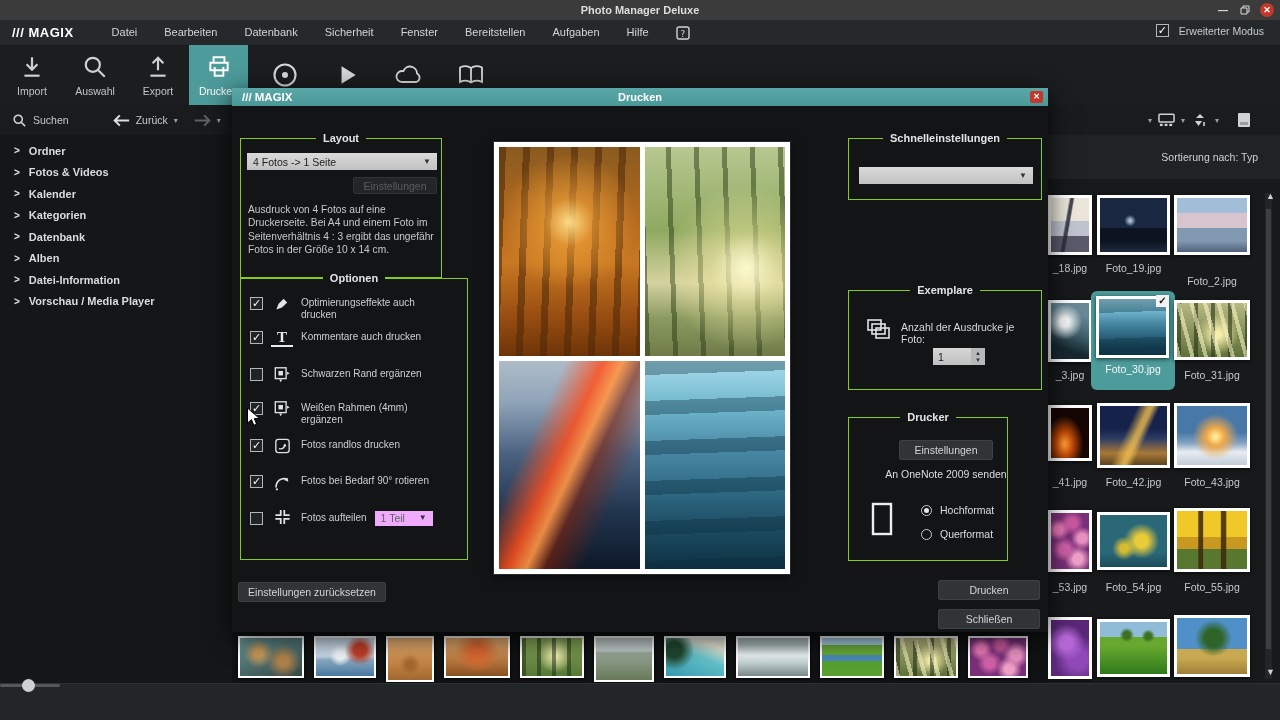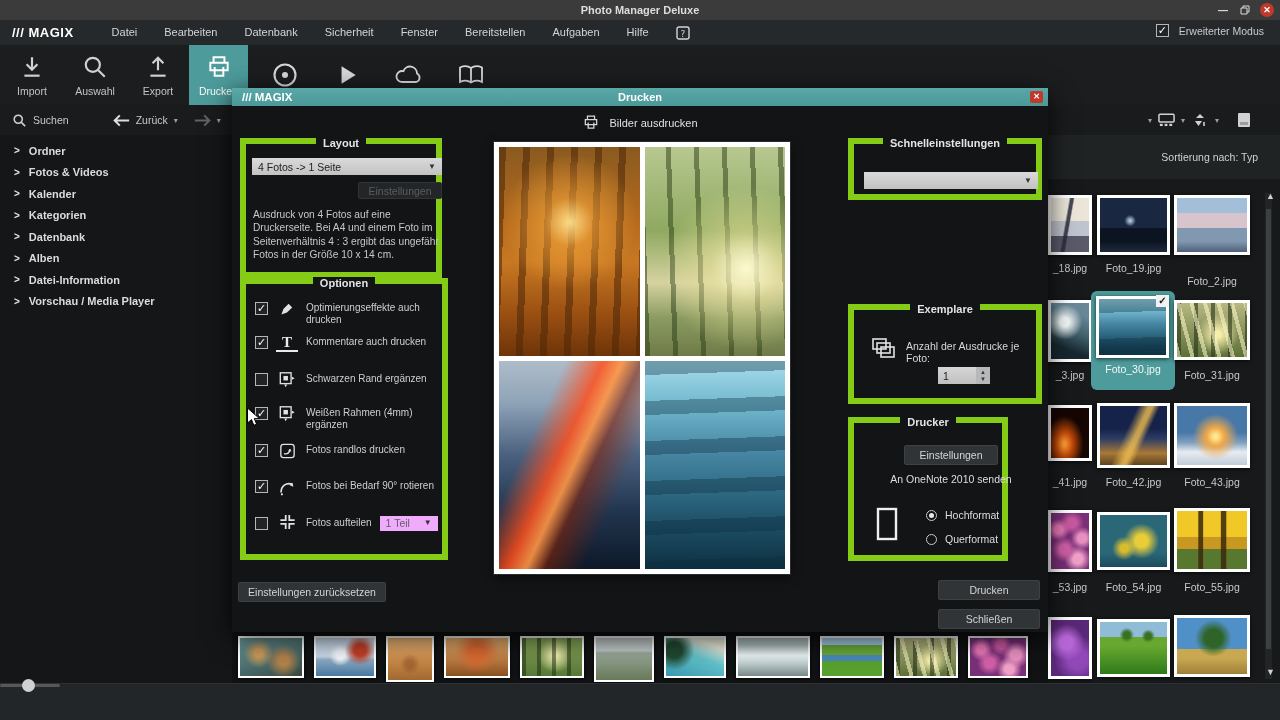--- a/index.html
+++ b/index.html
@@ -49,21 +49,21 @@
 #bottombar{position:absolute;left:0;top:683px;width:1280px;height:37px;background:#232628;border-top:1px solid #2e3133}
 #slider{left:488px;top:701px;width:60px;height:3px;background:#54585a;border-radius:2px}
 #knob{position:absolute;left:22px;top:-5px;width:13px;height:13px;border-radius:50%;background:#cfd1d3}
 
 #dialog{position:absolute;left:232px;top:88px;width:816px;height:544px;background:#121416;box-shadow:0 6px 24px rgba(0,0,0,.8);z-index:20}
 #dtitle{position:absolute;left:0;top:0;width:816px;height:18px;background:linear-gradient(#5aa7a7,#4a9898);display:flex;align-items:center;color:#fff}
 #dtitle .dbrand{margin-left:10px;font-weight:bold;font-size:11.5px}
 #dtitle .dcap{position:absolute;left:0;width:816px;text-align:center;font-weight:bold;font-size:11px}
 #dclose{position:absolute;right:5px;top:3px;width:13px;height:12px;background:#c0392b;border-radius:2px;color:#fff;font-size:8px;line-height:12px;text-align:center;font-weight:bold}
 #dheader{position:absolute;left:0;top:26px;width:816px;display:flex;align-items:center;justify-content:center;gap:9px;color:#dfe1e3;font-size:11px}
-.box{position:absolute;border:6px solid #84cc16}
+.box{position:absolute;border:1px solid #84cc16}
 .legend{position:absolute;top:-7px;left:0;width:100%;text-align:center}
 .legend span{background:#121416;padding:0 7px;font-weight:bold;font-size:11px;color:#e2e4e6}
 .ddl{background:linear-gradient(#dadada,#c2c2c2);color:#222;font-size:10.5px;display:flex;align-items:center;padding:0 6px;position:absolute;height:17px}
 .ddl .dar{margin-left:auto;color:#333;font-size:8px}
 .ddl.dis{background:#f0abfc;color:#5e6264}
 .btn{position:absolute;background:#303436;border:1px solid #3d4143;border-radius:2px;color:#d2d4d6;font-size:10.5px;display:flex;align-items:center;justify-content:center}
 .btn.dis{background:#232628;border-color:#303436;color:#595d5f}
 #ldesc{position:absolute;left:7px;top:64px;width:190px;font-size:10.2px;line-height:1.3;color:#c6c8ca}
 .opt{position:absolute;left:9px;width:186px;display:flex;align-items:flex-start;gap:8px;font-size:10px;line-height:1.2;color:#cdcfd1}
 .oicon{width:22px;height:18px;display:flex;align-items:center;justify-content:center;flex:none;margin-top:-2px}
@@ -348,38 +348,32 @@
     </div>
 
 </div>
 
 <div id="dialog">
   <div id="dtitle">
     <span class="dbrand">/// <span>MAGIX</span></span>
     <span class="dcap">Drucken</span>
     <span id="dclose">✕</span>
   </div>
-  <div id="dheader">
-    <svg width="18" height="17" viewBox="0 0 24 24">
-        <path d="M7 8V3h10v5M4 8h16v7H4zM8 12v8h8v-8" fill="none" stroke="#d6d8da" stroke-width="1.8"></path>
-      </svg>
-    <span>Bilder ausdrucken</span>
-  </div>
 
   <div class="box" style="left:8px;top:50px;width:202px;height:140px">
     <div class="legend"><span>Layout</span></div>
     <div class="ddl" style="left:6px;top:14px;width:190px">
       <span>4 Fotos -&gt; 1 Seite</span>
         <span class="dar">▼</span>
     </div>
     <div class="btn dis" style="left:112px;top:38px;width:84px;height:17px">Einstellungen</div>
     <div id="ldesc">Ausdruck von 4 Fotos auf eine Druckerseite. Bei A4 und einem Foto im Seitenverhältnis 4 : 3 ergibt das ungefähr Fotos in der Größe 10 x 14 cm.</div>
   </div>
 
-  <div class="box" style="left:8px;top:190px;width:208px;height:282px">
+  <div class="box" style="left:8px;top:190px;width:228px;height:282px">
     <div class="legend"><span>Optionen</span></div>
 
     <div class="opt" style="top:18px">
       <span class="cb">✓</span>
       <span class="oicon">
           <svg width="16" height="16" viewBox="0 0 20 20">
             <path d="M3 17l2.5-7L12 3.5 16.5 8 10 14.5 3 17z" fill="#e0e2e4"></path>
           </svg>
         </span>
       <span class="lbl">Optimierungseffekte auch drucken</span>
@@ -460,21 +454,21 @@
   </div>
 
   <div class="box" style="left:616px;top:50px;width:194px;height:62px">
     <div class="legend"><span>Schnelleinstellungen</span></div>
     <div class="ddl" style="left:10px;top:28px;width:174px">
       <span></span>
         <span class="dar">▼</span>
     </div>
   </div>
 
-  <div class="box" style="left:616px;top:216px;width:194px;height:100px">
+  <div class="box" style="left:616px;top:202px;width:194px;height:100px">
     <div class="legend"><span>Exemplare</span></div>
     <span class="abs" style="left:18px;top:28px">
       <svg width="24" height="22" viewBox="0 0 24 22">
           <rect x="1" y="1" width="13" height="10" fill="none" stroke="#e0e2e4" stroke-width="1.6"></rect>
           <rect x="5" y="5" width="13" height="10" fill="none" stroke="#e0e2e4" stroke-width="1.6"></rect>
           <rect x="9" y="9" width="13" height="10" fill="none" stroke="#e0e2e4" stroke-width="1.6"></rect>
         </svg>
     </span>
     <span class="abs" style="left:52px;top:30px;width:134px;font-size:10.5px;color:#d6d8da">Anzahl der Ausdrucke je Foto:</span>
     <div id="spin">
@@ -482,21 +476,21 @@
       <span id="spinbtns">
           <span>▲</span>
           <span>▼</span>
         </span>
     </div>
   </div>
 
   <div class="box" style="left:616px;top:329px;width:160px;height:144px">
     <div class="legend"><span>Drucker</span></div>
     <div class="btn" style="left:50px;top:22px;width:94px;height:20px">Einstellungen</div>
-    <div class="abs" style="left:0;top:50px;width:194px;text-align:center;font-size:10.5px;color:#dcdee0">An OneNote 2010 senden</div>
+    <div class="abs" style="left:0;top:50px;width:194px;text-align:center;font-size:10.5px;color:#dcdee0">An OneNote 2009 senden</div>
     <span class="abs" style="left:22px;top:84px">
       <svg width="22" height="34" viewBox="0 0 22 34">
           <rect x="2" y="2" width="18" height="30" fill="none" stroke="#eceeF0" stroke-width="2.4"></rect>
         </svg>
     </span>
     <div class="rrow" style="left:72px;top:86px">
       <span class="radio on"></span>
       <span>Hochformat</span>
     </div>
     <div class="rrow" style="left:72px;top:110px">

